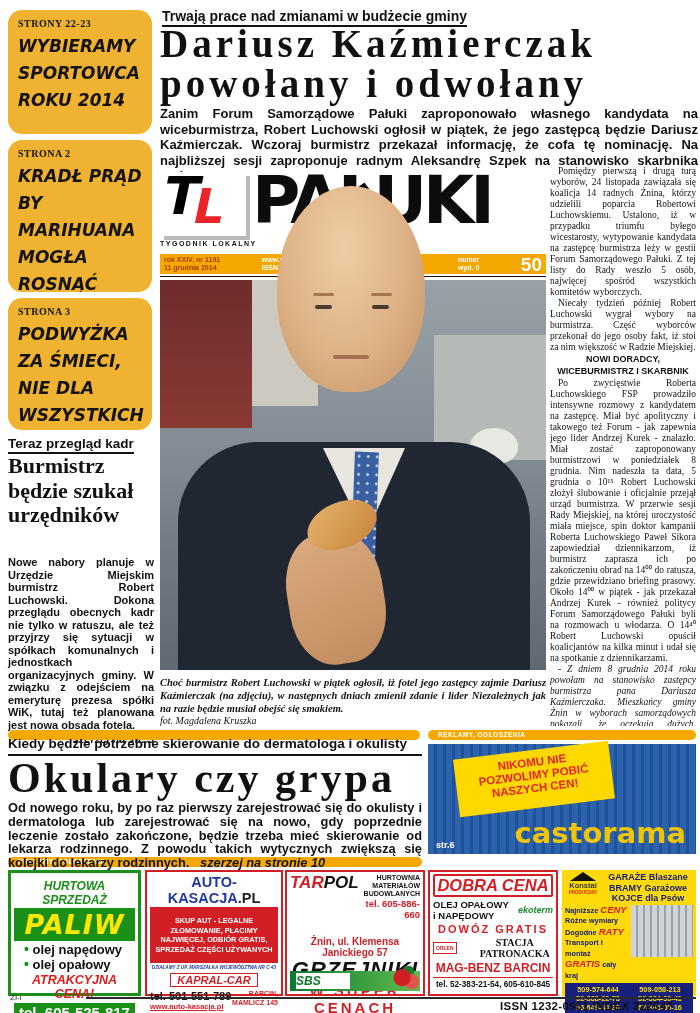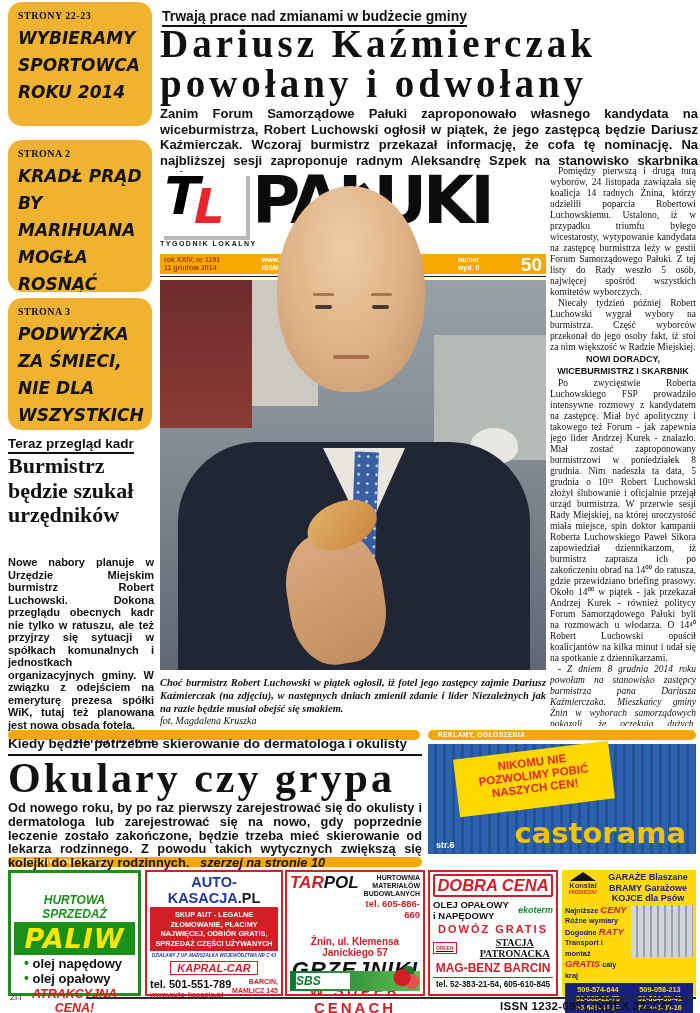--- a/index.html
+++ b/index.html
@@ -3,21 +3,21 @@
 <meta charset="utf-8">
 <style>
   html,body{margin:0;padding:0;background:#e9e9e9;}
   .page{position:relative;width:700px;height:1013px;background:#ffffff;overflow:hidden;
         font-family:"Liberation Sans",sans-serif;color:#111;}
   .abs{position:absolute;}
 
   
   .ybox{position:absolute;left:8px;width:144px;background:#efb231;border-radius:14px;
         padding:8px 8px 4px 10px;box-sizing:border-box;overflow:hidden;}
-  .ybox1{top:2px;height:124px;}
+  .ybox1{top:10px;height:124px;}
   .ybox2{top:140px;height:152px;}
   .ybox3{top:298px;height:132px;}
   .ypage{font-family:"Liberation Serif",serif;font-weight:bold;font-size:10px;letter-spacing:.5px;margin-bottom:4px;}
   .ytitle{font-family:"DejaVu Sans",sans-serif;font-weight:bold;font-style:italic;
           font-size:17px;line-height:27px;color:#151310;}
 
   
   .kicker{font-weight:bold;font-size:13.5px;border-bottom:2px solid #111;display:inline-block;padding-bottom:1px;}
   .sb-kicker{left:8px;top:436px;}
   .sb-head{left:8px;top:454px;width:150px;font-family:"Liberation Serif",serif;
@@ -115,34 +115,34 @@
         background:repeating-linear-gradient(90deg,#2c63ae 0 6px,#235197 6px 9px);}
   .cast-sticker{position:absolute;left:28px;top:6px;width:156px;height:58px;background:#ffd800;
                 transform:rotate(-7deg);text-align:center;padding-top:6px;box-sizing:border-box;
                 font-weight:bold;font-size:11.5px;line-height:13px;color:#e3252b;}
   .cast-brand{position:absolute;right:10px;bottom:4px;font-family:"DejaVu Sans",sans-serif;
               font-weight:bold;font-size:29px;color:#f0c400;letter-spacing:0;}
   .cast-page{position:absolute;left:8px;bottom:4px;color:#fff;font-weight:bold;font-size:9px;}
 
   
   .ad{position:absolute;top:870px;height:126px;box-sizing:border-box;background:#fff;}
-  .ad-paliw{left:8px;width:133px;border:3px solid #1a9018;padding:20px 3px;text-align:center;}
+  .ad-paliw{left:8px;width:133px;border:3px solid #1a9018;padding:6px 3px;text-align:center;}
   .pal-t1{color:#1a9018;font-weight:bold;font-style:italic;font-size:12px;}
   .pal-box{background:#1a9018;margin:1px 0;height:33px;line-height:33px;color:#ffe800;
            font-family:"DejaVu Sans",sans-serif;font-weight:bold;font-style:italic;font-size:27px;letter-spacing:1px;}
   .pal-item{font-weight:bold;font-size:13px;line-height:15px;text-align:left;padding-left:10px;}
   .pal-item .dot{color:#1a9018;font-size:14px;}
   .pal-promo{color:#e01b1b;font-weight:bold;font-style:italic;font-size:12.5px;margin-top:1px;}
   .pal-phone{background:#1a9018;color:#fff;font-weight:bold;font-size:15px;height:20px;line-height:20px;margin-top:2px;}
 
   .ad-auto{left:145px;width:138px;border:2px solid #d21f26;padding:2px 3px;text-align:center;}
   .auto-title{font-weight:bold;font-size:14.5px;}
   .auto-title .b{color:#2038a0;} .auto-title .pl{color:#222;}
   .auto-red{background:#d21f26;color:#fff;font-weight:bold;font-size:7.3px;line-height:9.5px;
-            padding:3px 2px;margin-top:1px;}
+            padding:9px 2px;margin-top:1px;}
   .auto-lic{color:#2038a0;font-weight:bold;font-style:italic;font-size:4.6px;margin-top:2px;}
   .auto-brand{display:inline-block;color:#d21f26;font-weight:bold;font-style:italic;font-size:11px;
               border:1px solid #d21f26;padding:0 6px;margin-top:1px;}
   .auto-bottom{display:flex;justify-content:space-between;align-items:flex-start;margin-top:2px;text-align:left;}
   .auto-phone{font-weight:bold;font-size:11px;}
   .auto-www{color:#d21f26;font-weight:bold;font-size:7.5px;text-decoration:underline;}
   .auto-loc{color:#d21f26;font-weight:bold;font-size:7px;line-height:8.5px;text-align:right;}
 
   .ad-tarpol{left:285px;width:140px;border:2px solid #cc2229;padding:2px 3px;}
   .tp-row{display:flex;justify-content:space-between;}
@@ -162,21 +162,21 @@
                         radial-gradient(circle at 72% 60%,#e4544e 0 7px,transparent 8px),
                         radial-gradient(circle at 60% 20%,#1a7a2e 0 5px,transparent 6px);}
 
   .ad-dobra{left:428px;width:130px;border:2.5px solid #d21f26;padding:2px 3px;text-align:center;}
   .db-title{border:2px solid #d21f26;border-radius:2px;color:#d21f26;font-weight:bold;font-style:italic;
             font-size:16.5px;line-height:19px;margin-bottom:2px;}
   .db-row{display:flex;justify-content:space-between;align-items:center;}
   .db-olej{font-weight:bold;font-size:9.5px;text-align:left;line-height:11px;}
   .db-eko{color:#1a8a2e;font-weight:bold;font-style:italic;font-size:9px;}
   .db-promo{color:#d21f26;font-weight:bold;font-size:11px;letter-spacing:2px;margin-top:2px;}
-  .db-orlen-row{display:flex;align-items:center;gap:20px;margin-top:2px;text-decoration:underline;}
+  .db-orlen-row{display:flex;align-items:center;gap:20px;margin-top:2px;}
   .db-orlen{background:#fff;border:1px solid #d21f26;color:#d21f26;font-weight:bold;font-size:5px;
             padding:2px 2px;}
   .db-station{font-family:"Liberation Serif",serif;font-weight:bold;font-size:10px;}
   .db-brand{color:#d21f26;font-weight:bold;font-size:12px;margin-top:2px;}
   .db-phone{font-weight:bold;font-size:8.2px;border-top:1.5px solid #d21f26;margin-top:2px;padding-top:2px;}
 
   .ad-konstal{left:562px;width:134px;background:#ffd90a;padding:2px 3px;font-family:"Liberation Sans",sans-serif;}
   .kn-row{display:flex;gap:2px;}
   .kn-logo{width:36px;height:30px;text-align:center;}
   .kn-roof{width:0;height:0;margin:0 auto;border-left:13px solid transparent;border-right:13px solid transparent;

